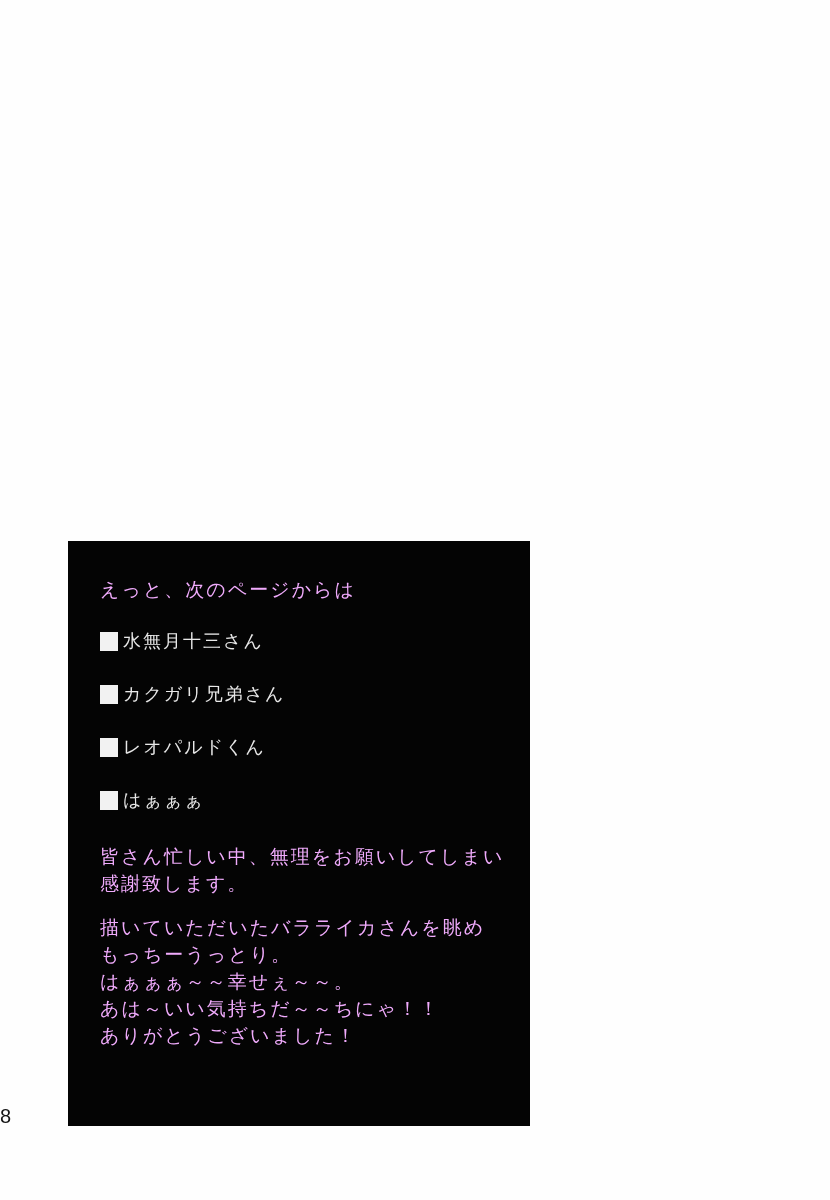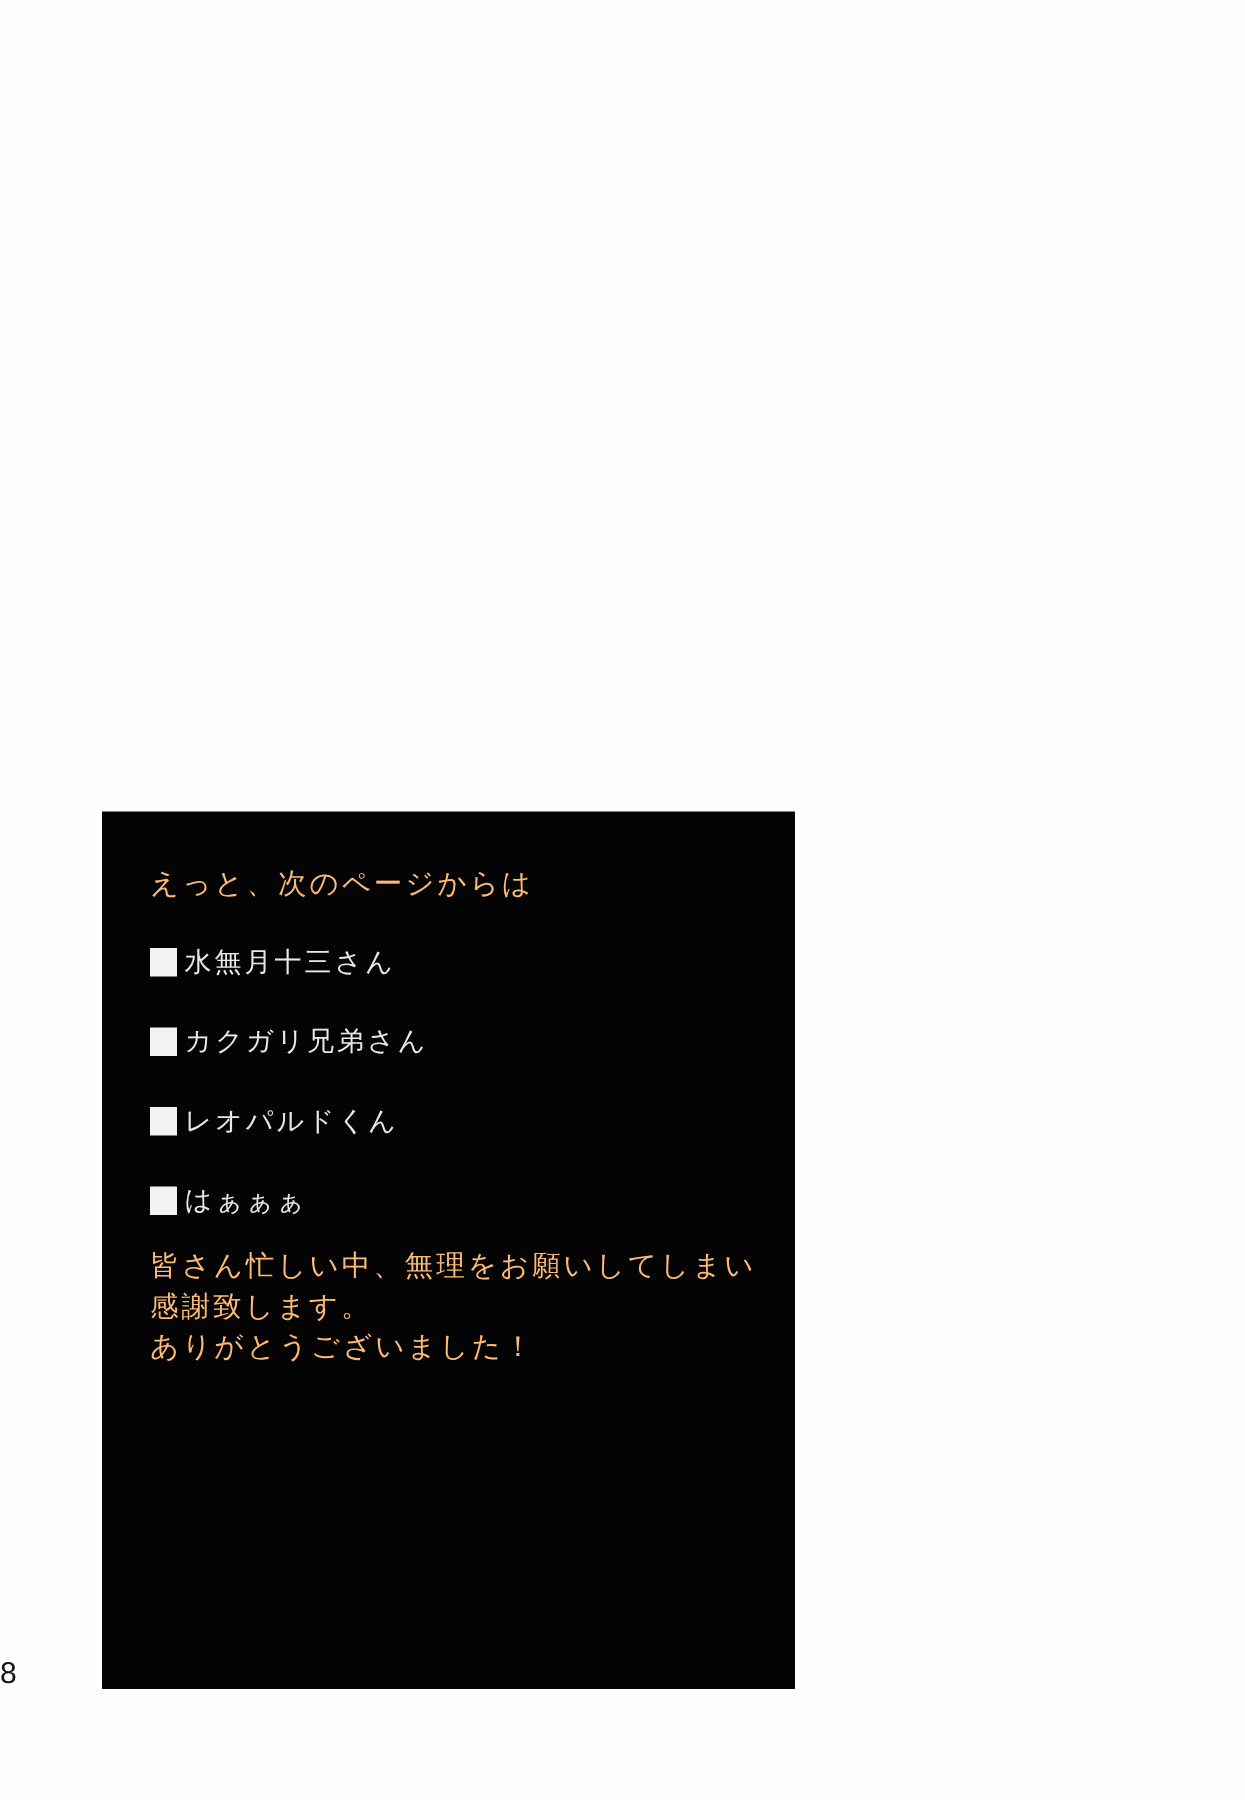--- a/index.html
+++ b/index.html
@@ -25,21 +25,21 @@
     box-sizing: border-box;
     padding-left: 32px;
     color: #e8e8e8;
   }
   .line {
     margin: 0;
     font-size: 19px;
     line-height: 26px;
     letter-spacing: 2px;
     white-space: nowrap;
-    color: #fdba74;
+    color: #f0abfc;
   }
   .intro-first {
     margin-top: 36px;
   }
   .guests {
     list-style: none;
     margin: 25px 0 0 0;
     padding: 0;
   }
   .guest {
@@ -60,21 +60,21 @@
   }
   .guest-name {
     font-size: 18px;
     letter-spacing: 2px;
     white-space: nowrap;
   }
   .para .line {
     line-height: 27px;
   }
   .para-apology {
-    margin-top: 18px;
+    margin-top: 30px;
   }
   .para-delight {
     margin-top: 17px;
   }
   .closing-line {
     margin-top: 0;
     line-height: 27px;
   }
   .page-number {
     position: absolute;
@@ -112,20 +112,26 @@
         <span class="bullet"></span>
         <span class="guest-name">はぁぁぁ</span>
       </li>
     </ul>
 
     <div class="para para-apology">
       <p class="line">皆さん忙しい中、無理をお願いしてしまい</p>
       <p class="line">感謝致します。</p>
     </div>
 
+    <div class="para para-delight">
+      <p class="line">描いていただいたバラライカさんを眺め</p>
+      <p class="line">もっちーうっとり。</p>
+      <p class="line">はぁぁぁ～～幸せぇ～～。</p>
+      <p class="line">あは～いい気持ちだ～～ちにゃ！！</p>
+    </div>
 
     <p class="line closing-line">ありがとうございました！</p>
 
   </div>
 
   <div class="page-number">8</div>
 
 </div>
 
 </body></html>

